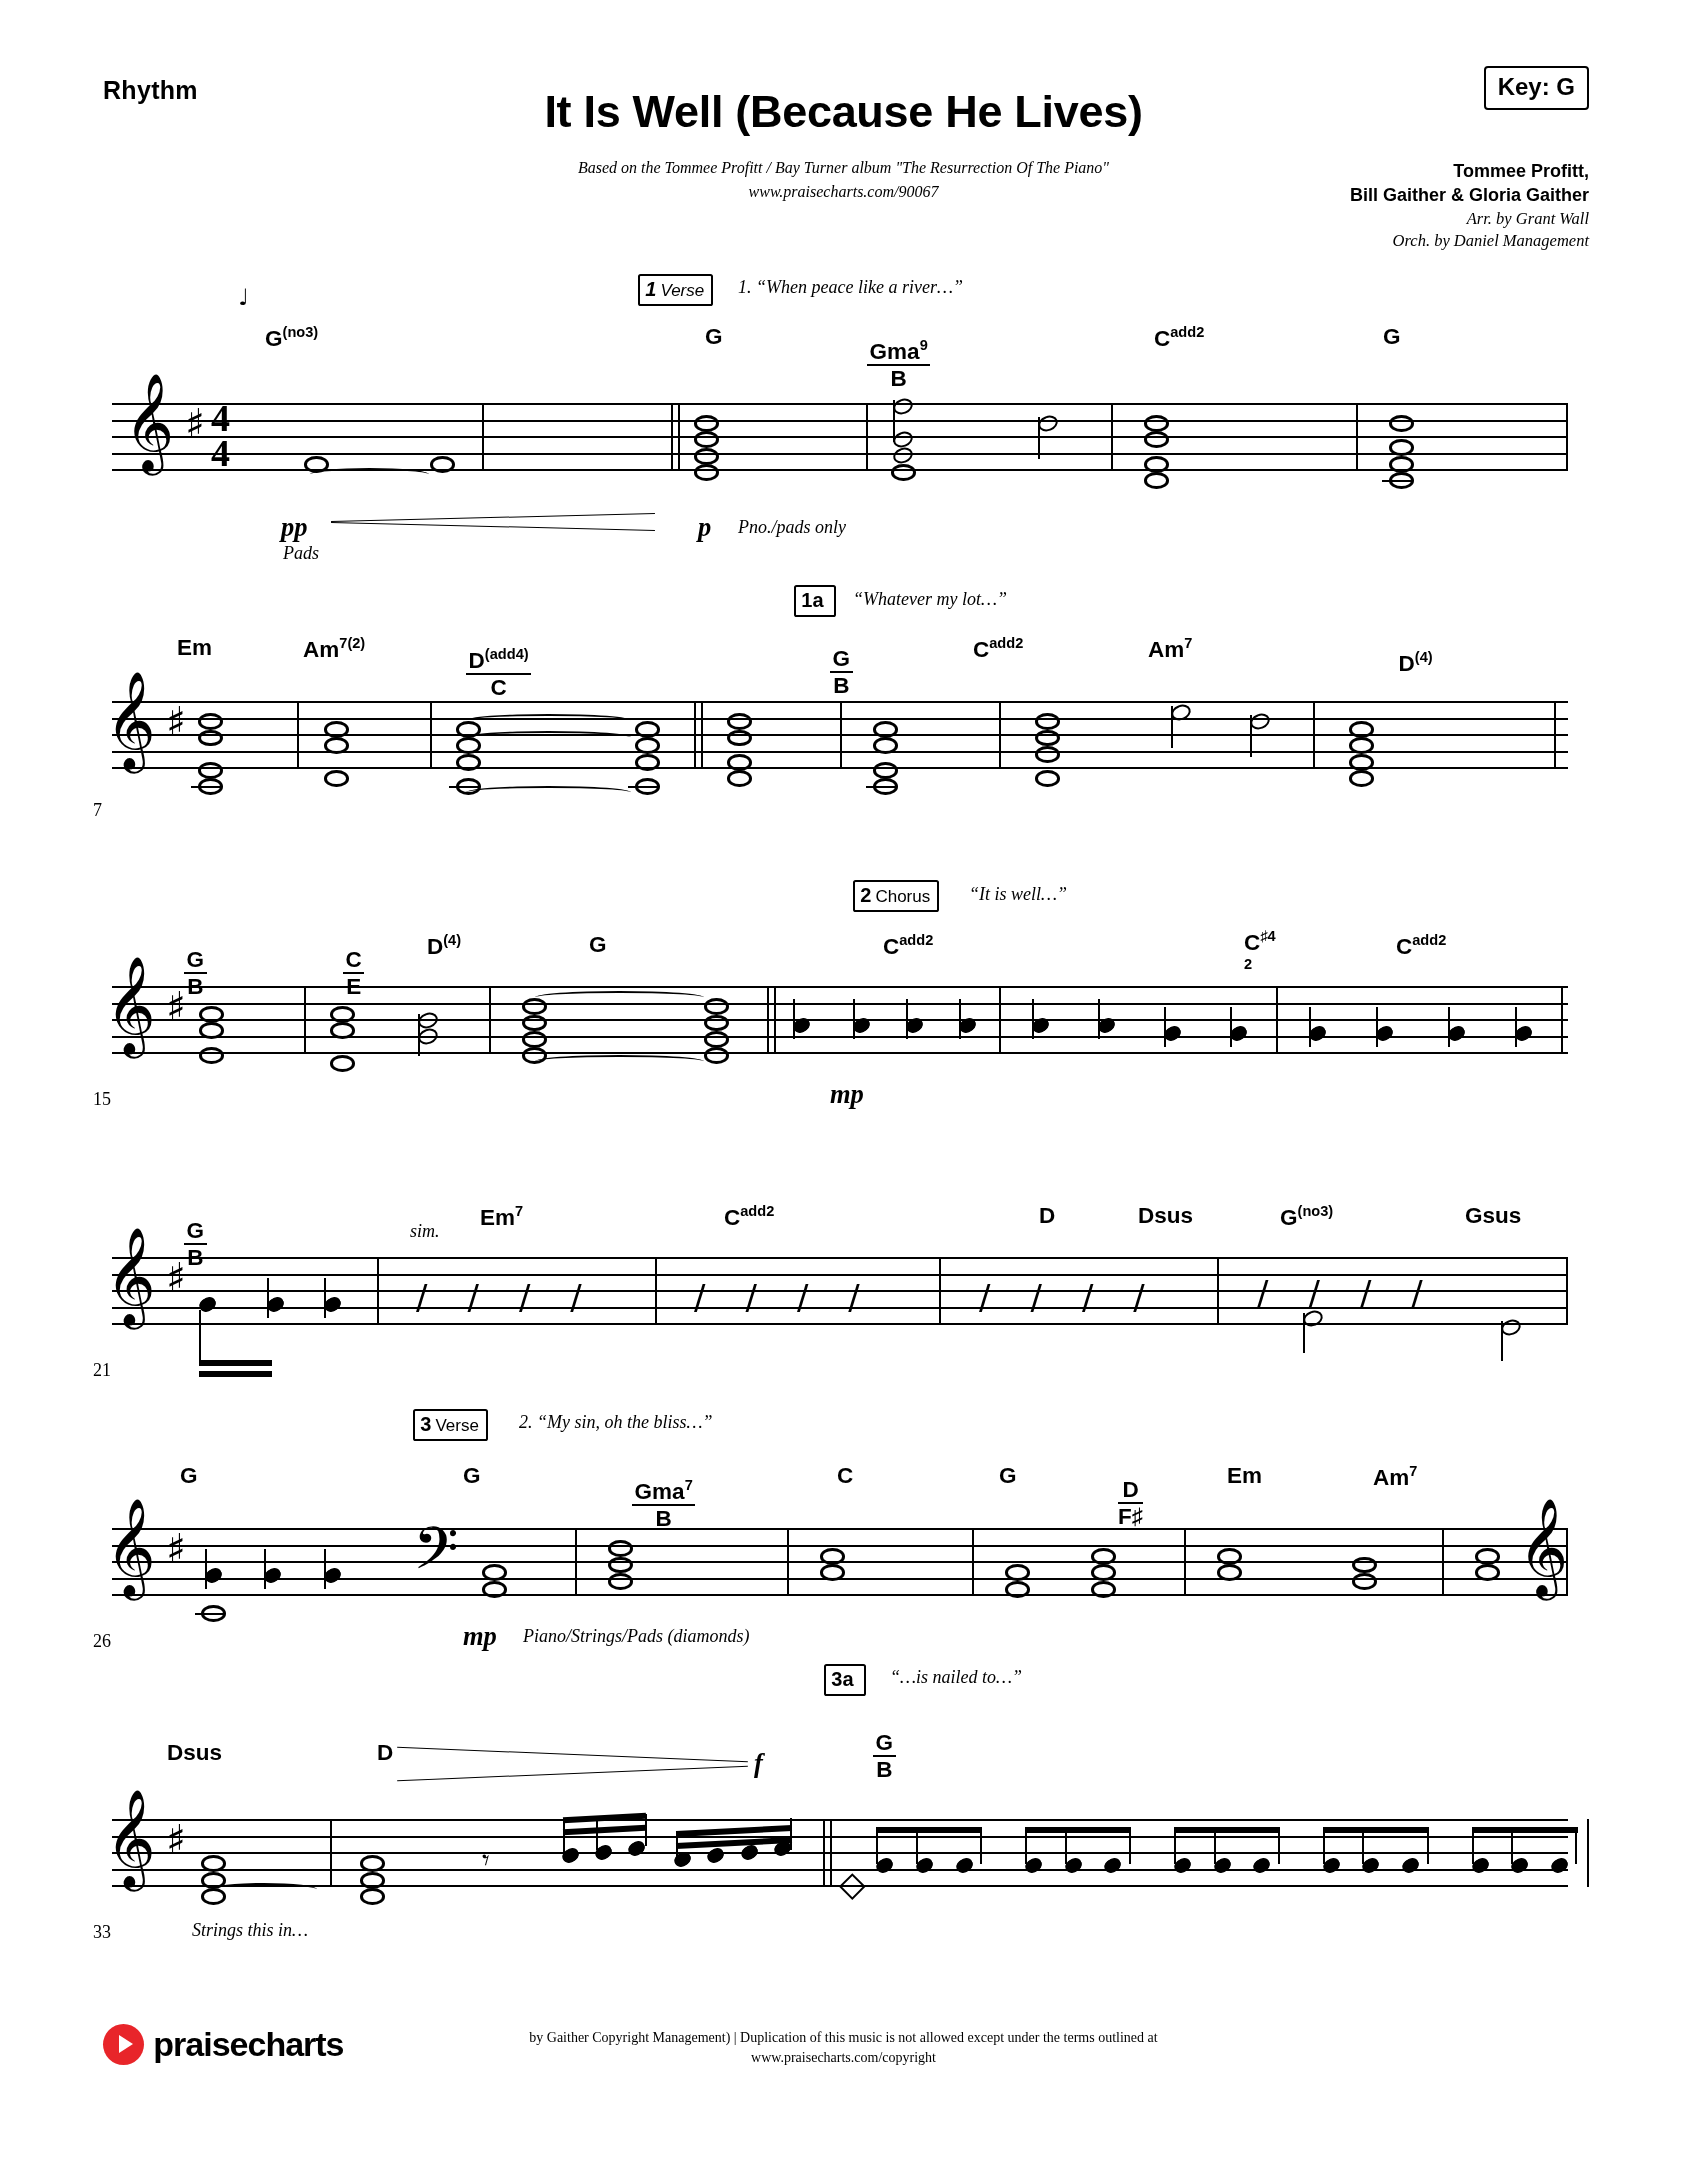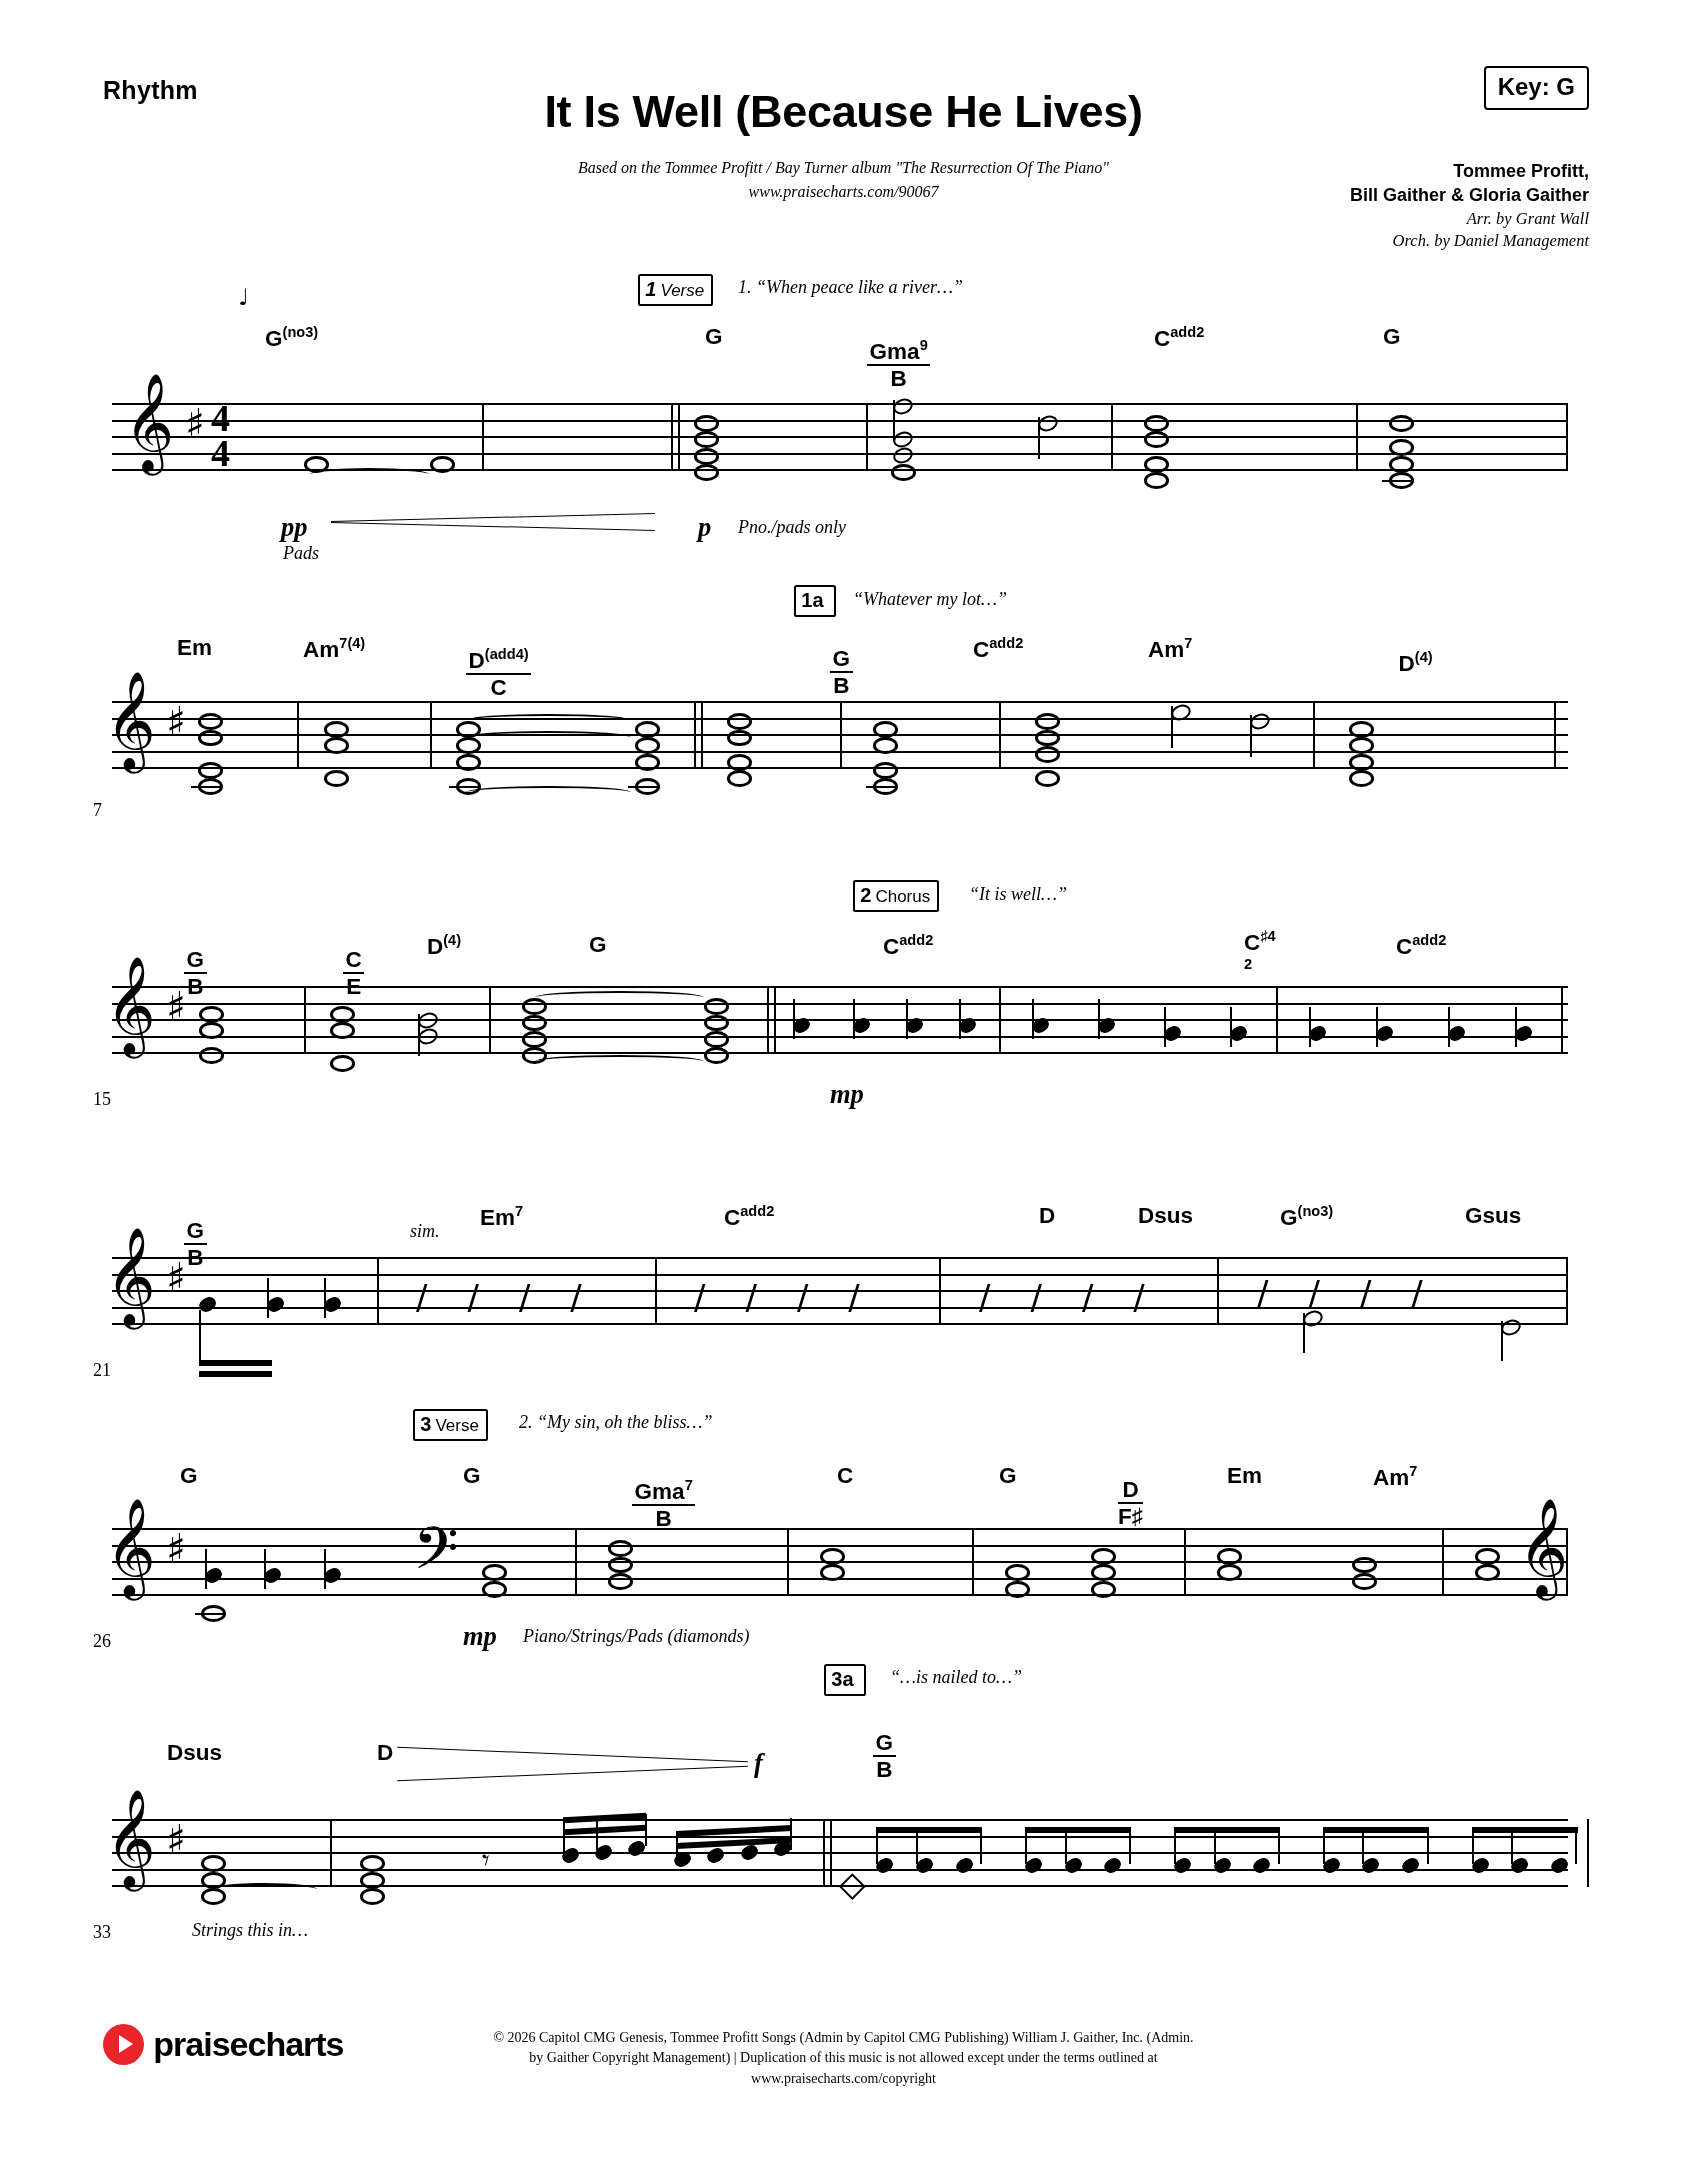--- a/index.html
+++ b/index.html
@@ -407,21 +407,21 @@
     <div class="textmark" style="left:738px; top:147px;">Pno./pads only</div>
   </div>
 
   <div class="system" style="top:688px;">
     <div class="rehearsal" style="left:794px; top:-103px;">
       <b>1a</b>
     </div>
     <div class="lyric-cue" style="left:853px; top:-99px;">“Whatever my lot…”</div>
 
     <div class="chord" style="left:177px; top:-53px;">Em</div>
-    <div class="chord" style="left:303px; top:-53px;">Am<sup>7(4)</sup></div>
+    <div class="chord" style="left:303px; top:-53px;">Am<sup>7(2)</sup></div>
     <div class="slash-chord" style="left:466px; top:-69px;">
       <span class="top">D<sup>(add4)</sup></span>
         <span class="bot">C</span>
     </div>
     <div class="slash-chord" style="left:830px; top:-69px;">
       <span class="top">G</span>
         <span class="bot">B</span>
     </div>
     <div class="chord" style="left:973px; top:-53px;">C<sup>add2</sup></div>
     <div class="chord" style="left:1148px; top:-53px;">Am<sup>7</sup></div>
@@ -921,19 +921,18 @@
     </div>
     <div class="measure-num" style="left:93px; top:116px;">33</div>
     <div class="textmark" style="left:192px; top:114px;">Strings this in…</div>
   </div>
 
   <div class="logo">
     <div class="circle"></div>
     <div class="word">praisecharts</div>
   </div>
   <div class="footer">
-    <div>© 2026 Capitol CMG Genesis, Tommee Profitt Songs (Admin by Capitol CMG Publishing) William J. Gaither, Inc. (Admin.</div>
     <div>by Gaither Copyright Management) | Duplication of this music is not allowed except under the terms outlined at</div>
     <div>www.praisecharts.com/copyright</div>
   </div>
 
 </div>
 
 
 </body></html>

